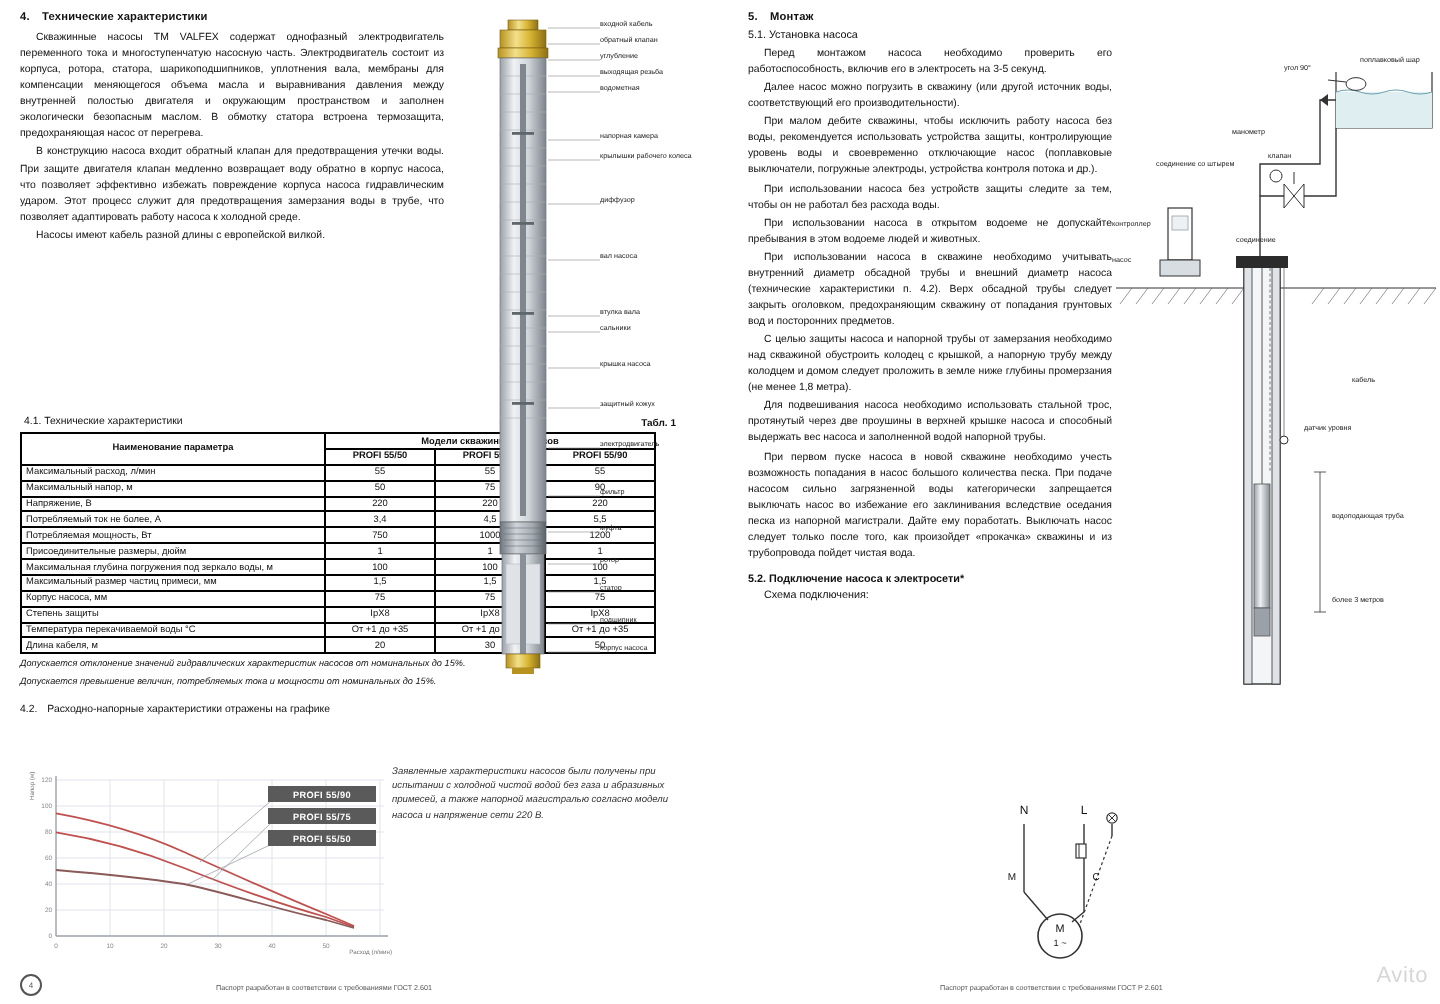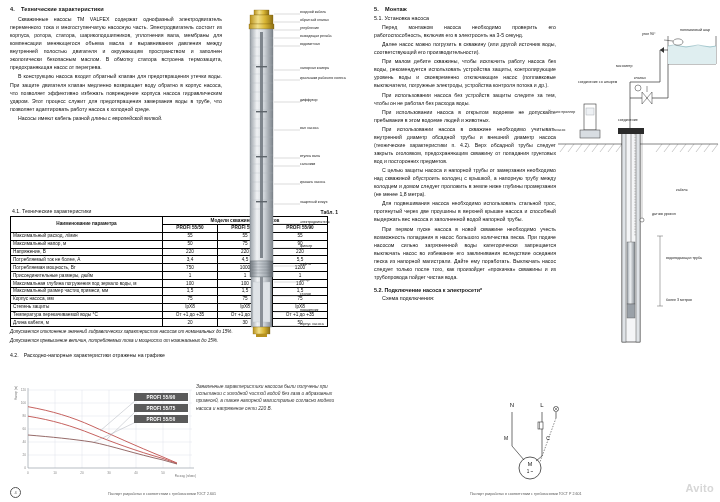--- a/index.html
+++ b/index.html
@@ -78,21 +78,21 @@
   }
   .pg-footer.l { left:108px; }
   .pg-footer.r { left:470px; }
   .pgnum {
     position:absolute; left:10px; bottom:4px;
     width:9px; height:9px; border:0.6px solid #555; border-radius:50%;
     font-size:4px; color:#555; text-align:center; line-height:9px;
   }
   .watermark {
     position:absolute; right:6px; bottom:8px;
-    font-size:11px; color:#c9c9c9; font-weight:bold; letter-spacing:.3px;
+    font-size:11px; color:#c9c9c9; font-weight:normal; letter-spacing:.3px;
   }
   .watermark .mark { color:#d7d7d7; }
 </style>
 </head>
 <body>
 
 <div class="page">
 
   <div class="col-left">
 

